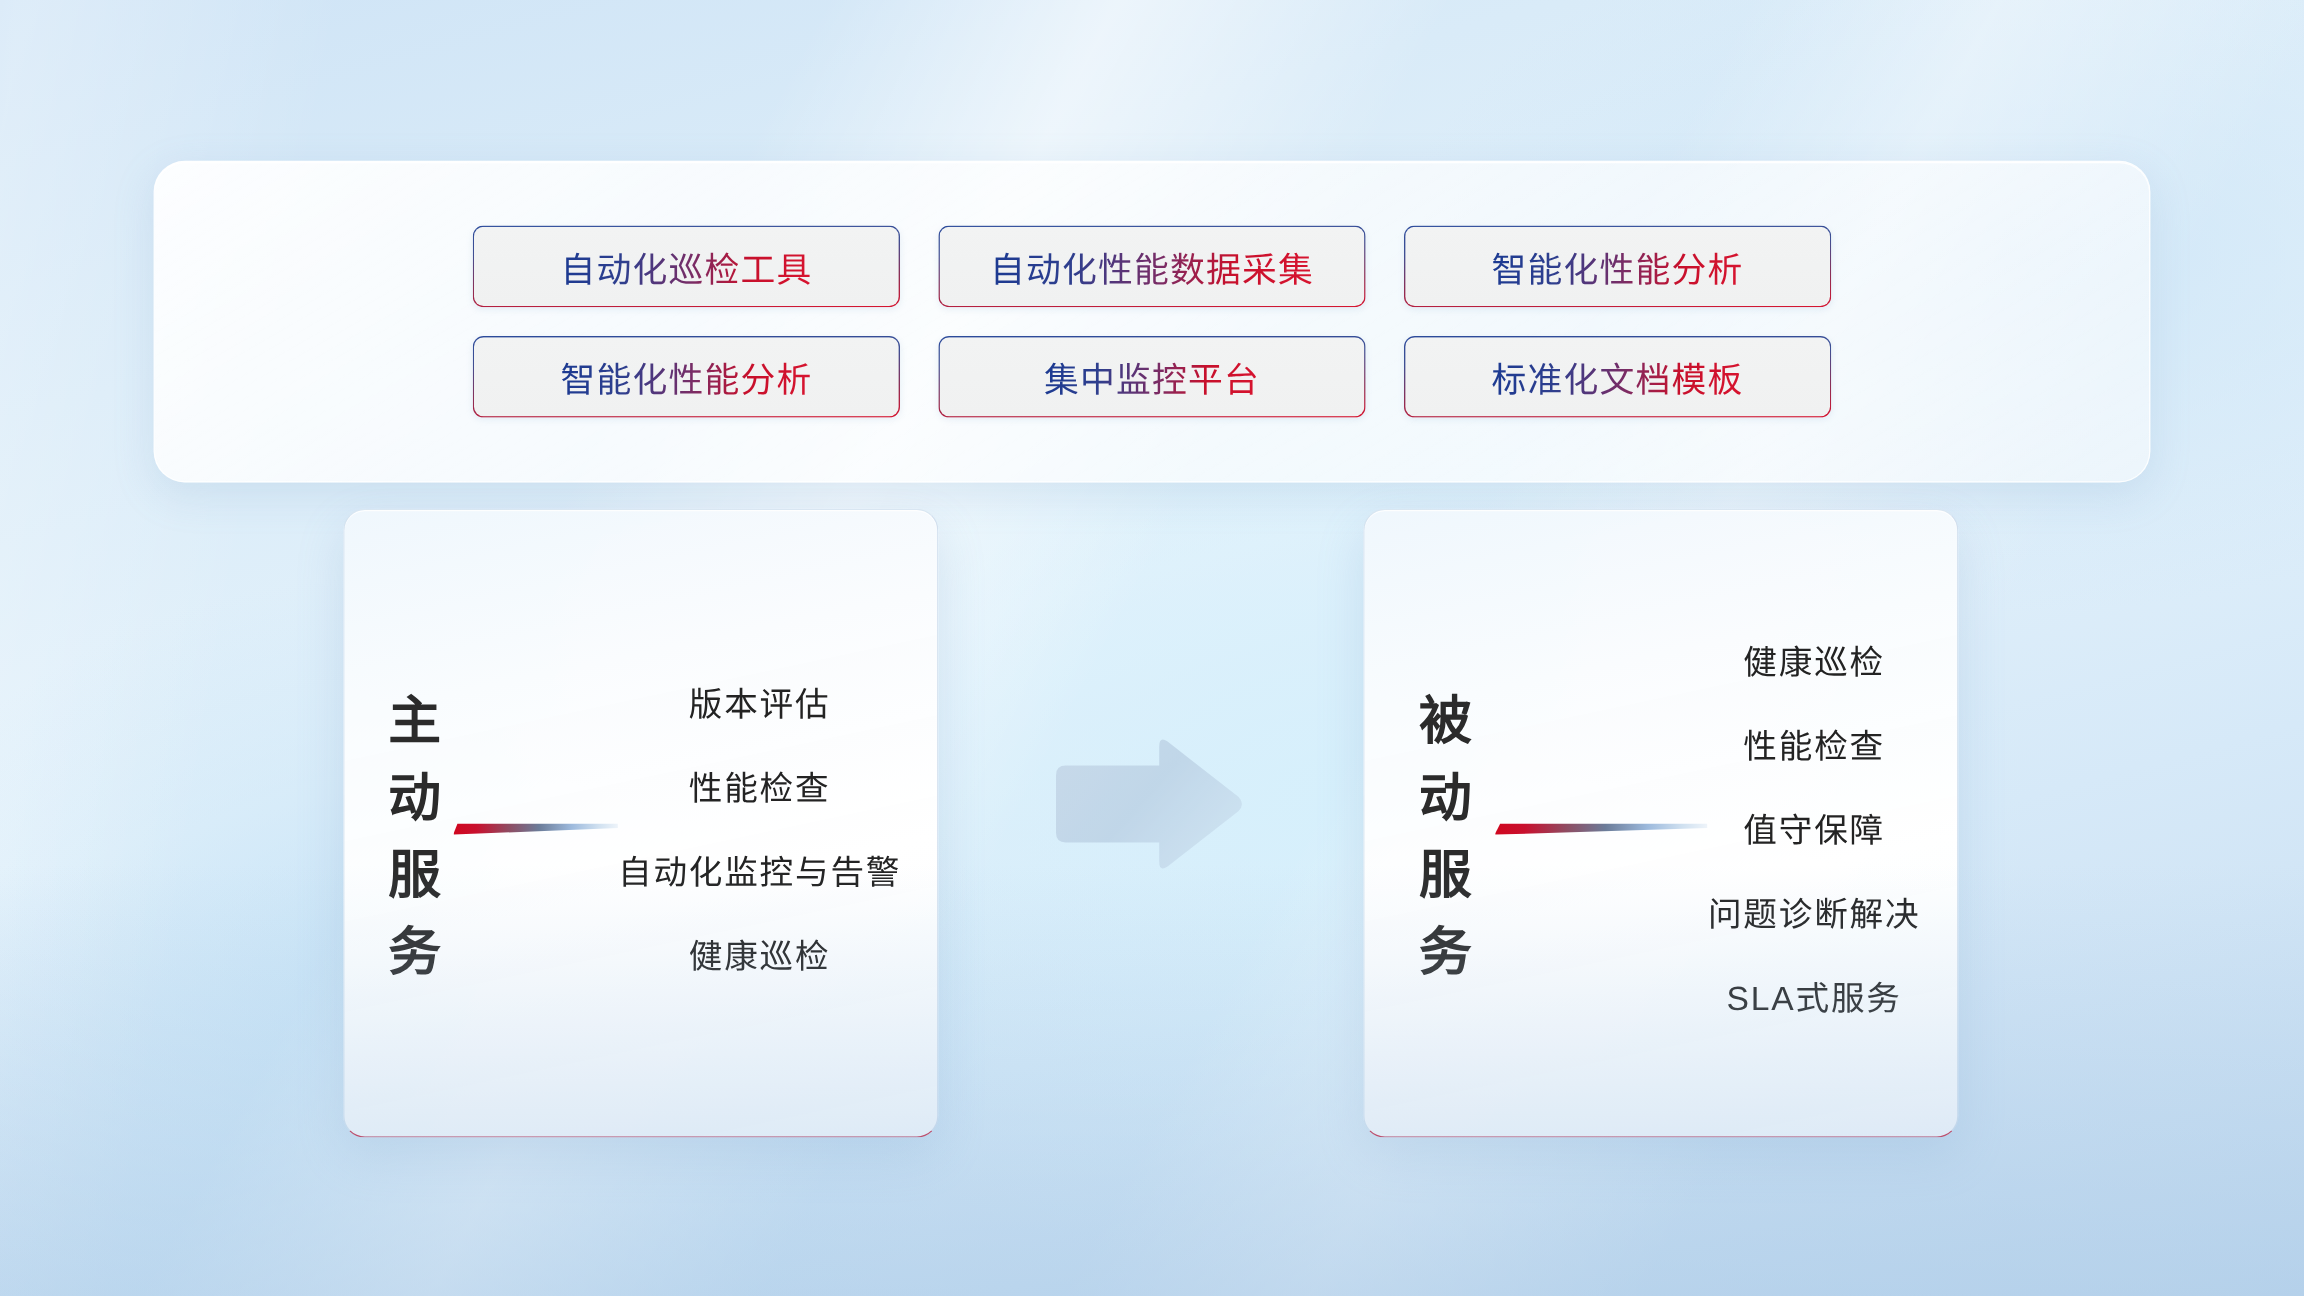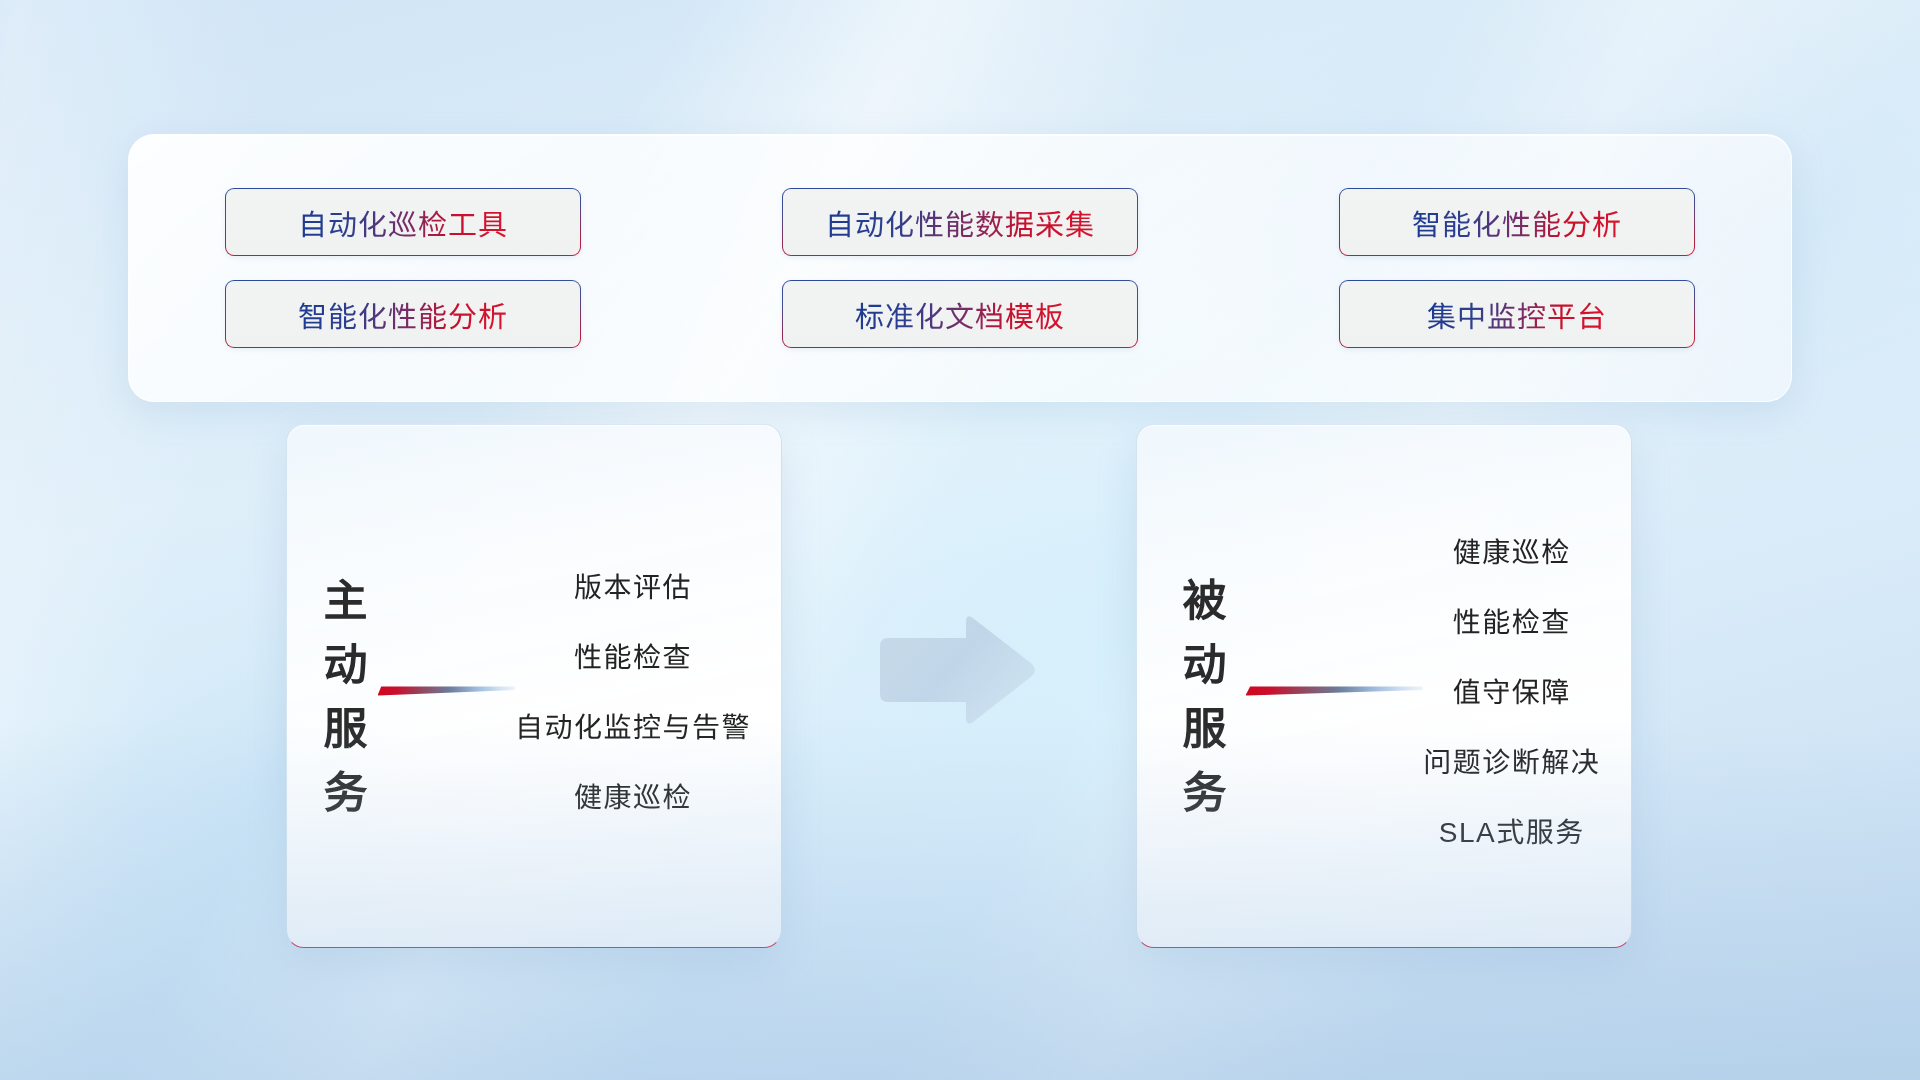--- a/index.html
+++ b/index.html
@@ -53,21 +53,21 @@
     border: 1px solid rgba(255,255,255,0.85);
     box-shadow: 0 10px 34px rgba(120,160,200,0.18), inset 0 1px 0 rgba(255,255,255,0.95);
     display: flex;
     flex-direction: column;
     justify-content: center;
     gap: 24px;
     padding: 0 96px;
   }
   .tag-row {
     display: flex;
-    justify-content: space-between;
+    justify-content: center;
     align-items: center;
     gap: 32px;
   }
   .tag {
     position: relative;
     width: 356px;
     height: 68px;
     border-radius: 9px;
     display: flex;
     align-items: center;
@@ -182,24 +182,24 @@
       <div class="tag">
         <span class="tag-label">智能化性能分析</span>
       </div>
     </div>
 
     <div class="tag-row">
       <div class="tag">
         <span class="tag-label">智能化性能分析</span>
       </div>
       <div class="tag">
+        <span class="tag-label">集中监控平台</span>
+      </div>
+      <div class="tag">
         <span class="tag-label">标准化文档模板</span>
-      </div>
-      <div class="tag">
-        <span class="tag-label">集中监控平台</span>
       </div>
     </div>
 
   </section>
 
   <section class="card left">
     <h2 class="card-title">主动服务</h2>
 
     <div class="divider">
       <svg viewBox="0 0 430 14" preserveAspectRatio="none" aria-hidden="true">

